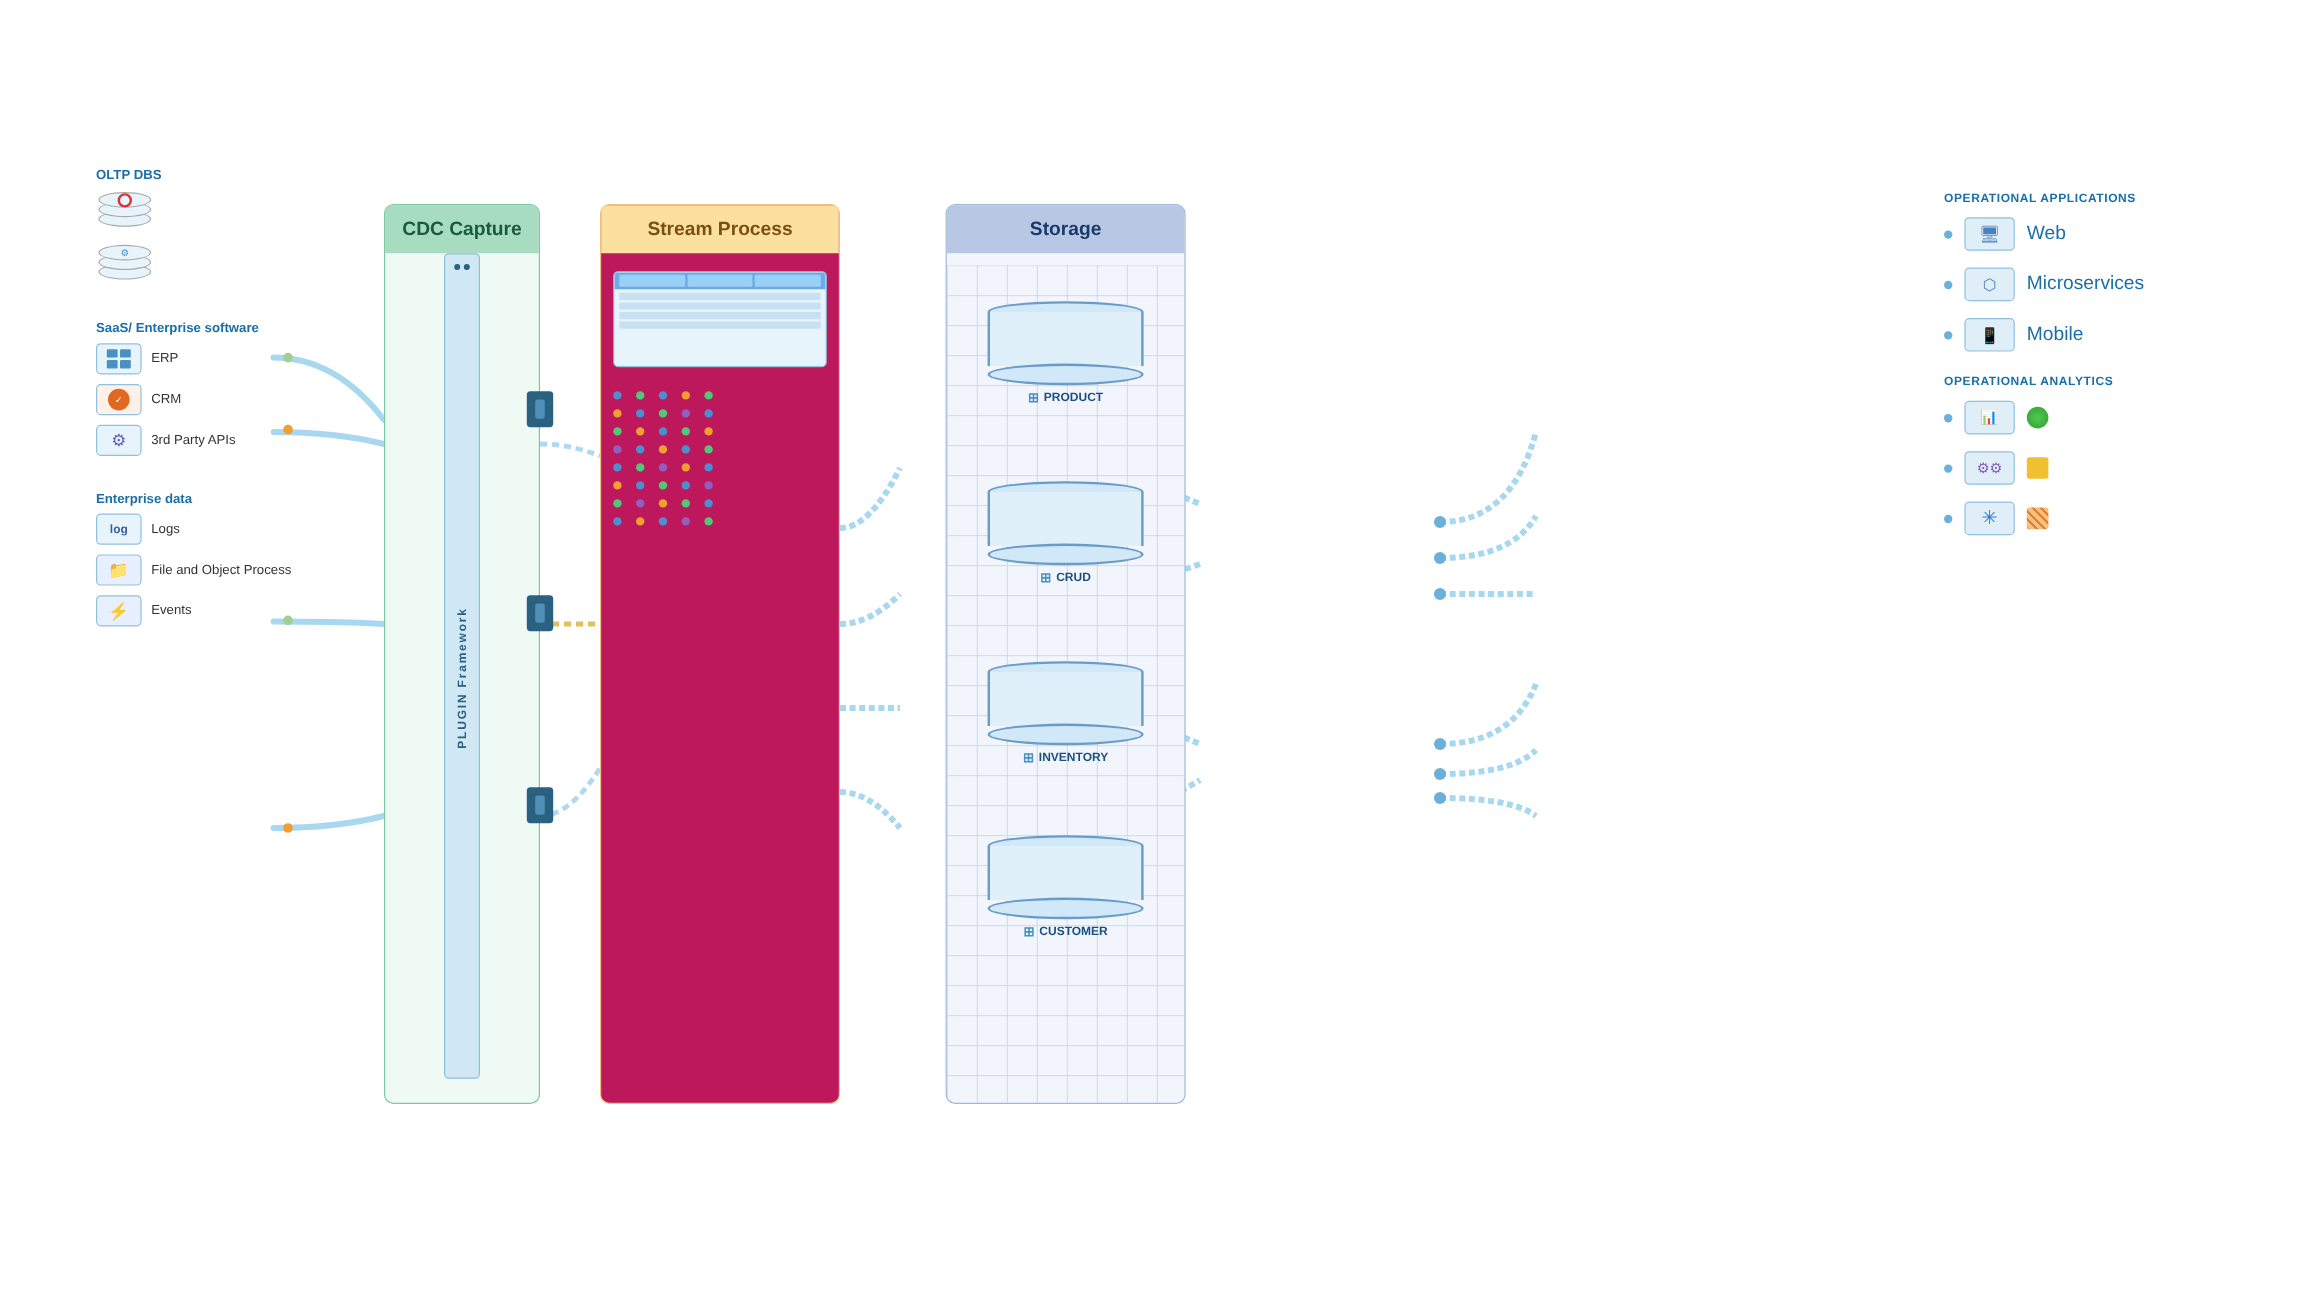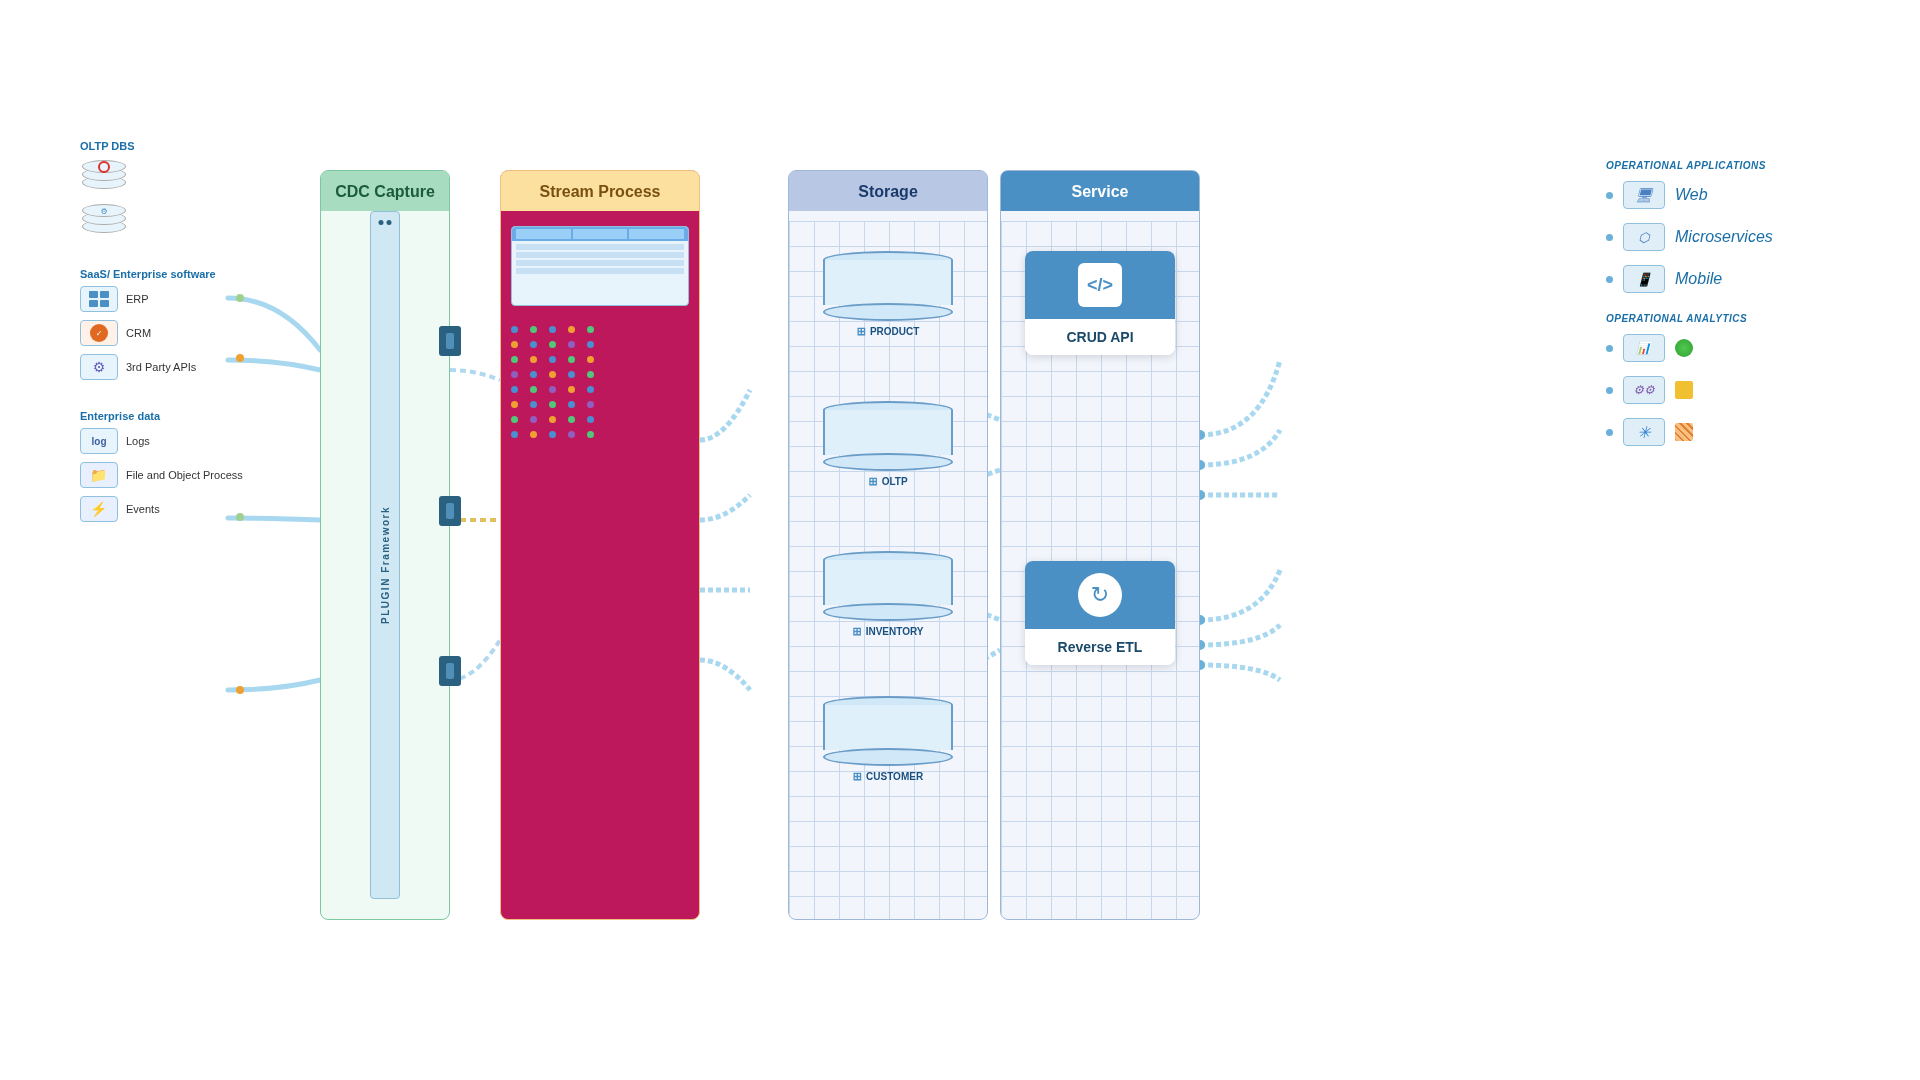--- a/index.html
+++ b/index.html
@@ -416,21 +416,21 @@
         <span>PRODUCT</span>
       </div>
     </div>
 
     <div style="position:absolute; top:230px; left:50%; transform:translateX(-50%); width:130px;">
       <div style="width:130px; height:18px; border-radius:50%; border:2px solid #6a9cc8; background:#d0e8f8;"></div>
       <div style="width:130px; height:45px; border-left:2px solid #6a9cc8; border-right:2px solid #6a9cc8; background:#e0f0fa; margin-top:-9px;"></div>
       <div style="width:130px; height:18px; border-radius:50%; border:2px solid #6a9cc8; background:#d0e8f8; margin-top:-2px;"></div>
       <div class="cyl-label">
         <span style="font-size:11px; color:#4a90c4;">⊞</span>
-        <span>OLTP</span>
+        <span>CRUD</span>
       </div>
     </div>
 
     <div style="position:absolute; top:380px; left:50%; transform:translateX(-50%); width:130px;">
       <div style="width:130px; height:18px; border-radius:50%; border:2px solid #6a9cc8; background:#d0e8f8;"></div>
       <div style="width:130px; height:45px; border-left:2px solid #6a9cc8; border-right:2px solid #6a9cc8; background:#e0f0fa; margin-top:-9px;"></div>
       <div style="width:130px; height:18px; border-radius:50%; border:2px solid #6a9cc8; background:#d0e8f8; margin-top:-2px;"></div>
       <div class="cyl-label">
         <span style="font-size:11px; color:#4a90c4;">⊞</span>
         <span>INVENTORY</span>
@@ -441,40 +441,22 @@
       <div style="width:130px; height:18px; border-radius:50%; border:2px solid #6a9cc8; background:#d0e8f8;"></div>
       <div style="width:130px; height:45px; border-left:2px solid #6a9cc8; border-right:2px solid #6a9cc8; background:#e0f0fa; margin-top:-9px;"></div>
       <div style="width:130px; height:18px; border-radius:50%; border:2px solid #6a9cc8; background:#d0e8f8; margin-top:-2px;"></div>
       <div class="cyl-label">
         <span style="font-size:11px; color:#4a90c4;">⊞</span>
         <span>CUSTOMER</span>
       </div>
     </div>
   </div>
 
-  <div class="col col-service">
-    <div class="col-header">Service</div>
-    <div class="grid-bg"></div>
-
-    <div style="position:absolute; top:80px; left:50%; transform:translateX(-50%); width:150px; border-radius:8px; overflow:hidden; box-shadow:0 2px 8px rgba(0,0,0,0.15); z-index:5;">
-      <div style="background:#4a90c4; padding:12px; text-align:center;">
-        <div style="width:44px; height:44px; background:white; border-radius:6px; display:inline-flex; align-items:center; justify-content:center; color:#4a90c4; font-size:18px; font-weight:900;">&lt;/&gt;</div>
-      </div>
-      <div style="background:#ffffff; padding:10px; text-align:center; font-size:14px; font-weight:600; color:#1a4a6a;">CRUD API</div>
-    </div>
-
-    <div style="position:absolute; top:390px; left:50%; transform:translateX(-50%); width:150px; border-radius:8px; overflow:hidden; box-shadow:0 2px 8px rgba(0,0,0,0.15); z-index:5;">
-      <div style="background:#4a90c4; padding:12px; text-align:center;">
-        <div style="width:44px; height:44px; background:white; border-radius:50%; display:inline-flex; align-items:center; justify-content:center; color:#4a90c4; font-size:22px;">↻</div>
-      </div>
-      <div style="background:#ffffff; padding:10px; text-align:center; font-size:14px; font-weight:600; color:#1a4a6a;">Reverse ETL</div>
-    </div>
-  </div>
-
-  <div style="position:absolute; right:14px; top:80px; width:220px;font-style:italic;">
+
+  <div style="position:absolute; right:0; top:80px; width:220px;">
 
     <div style="font-size:10px; font-weight:700; color:#1a6fa8; letter-spacing:0.5px; margin-bottom:10px;">OPERATIONAL APPLICATIONS</div>
 
     <div class="right-item">
       <div style="width:7px; height:7px; border-radius:50%; background:#6ab0d8; flex-shrink:0;"></div>
       <div style="width:42px; height:28px; background:#e0eef8; border:1.5px solid #90c0e0; border-radius:4px; display:flex; align-items:center; justify-content:center;">
         <div style="font-size:14px; color:#4a80c0;">🖥</div>
       </div>
       <span class="right-item-label">Web</span>
     </div>

